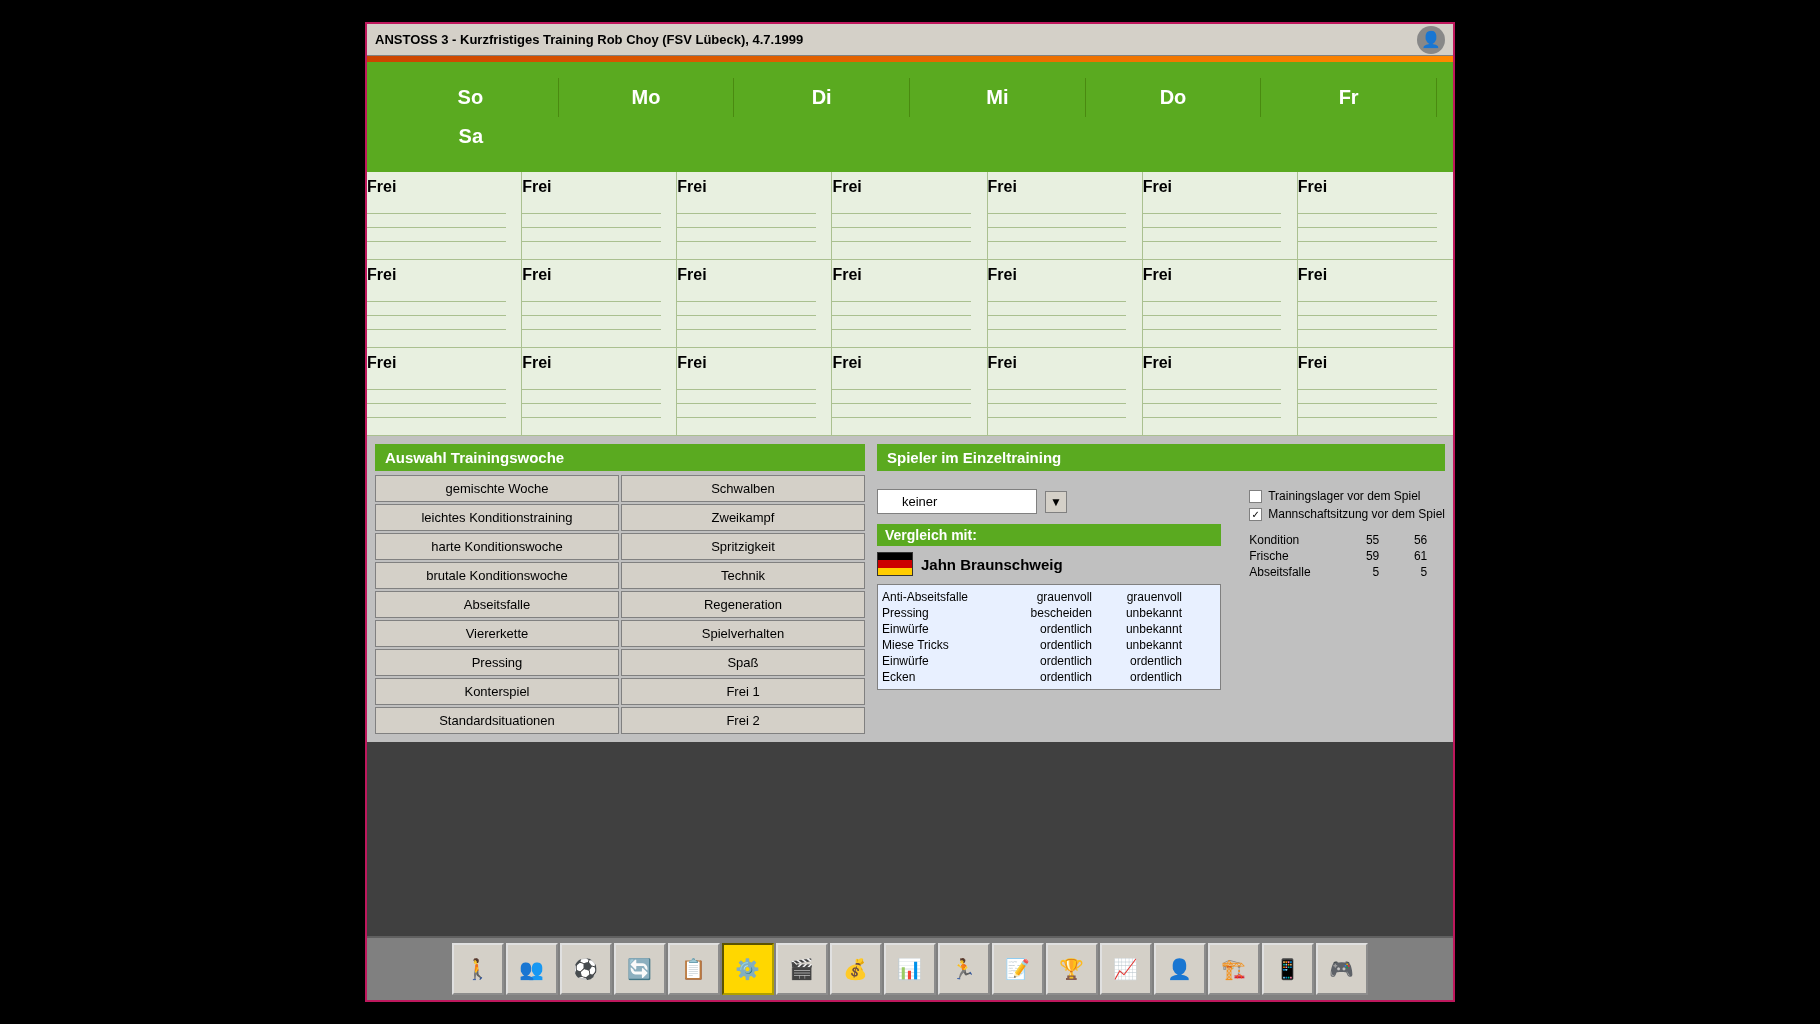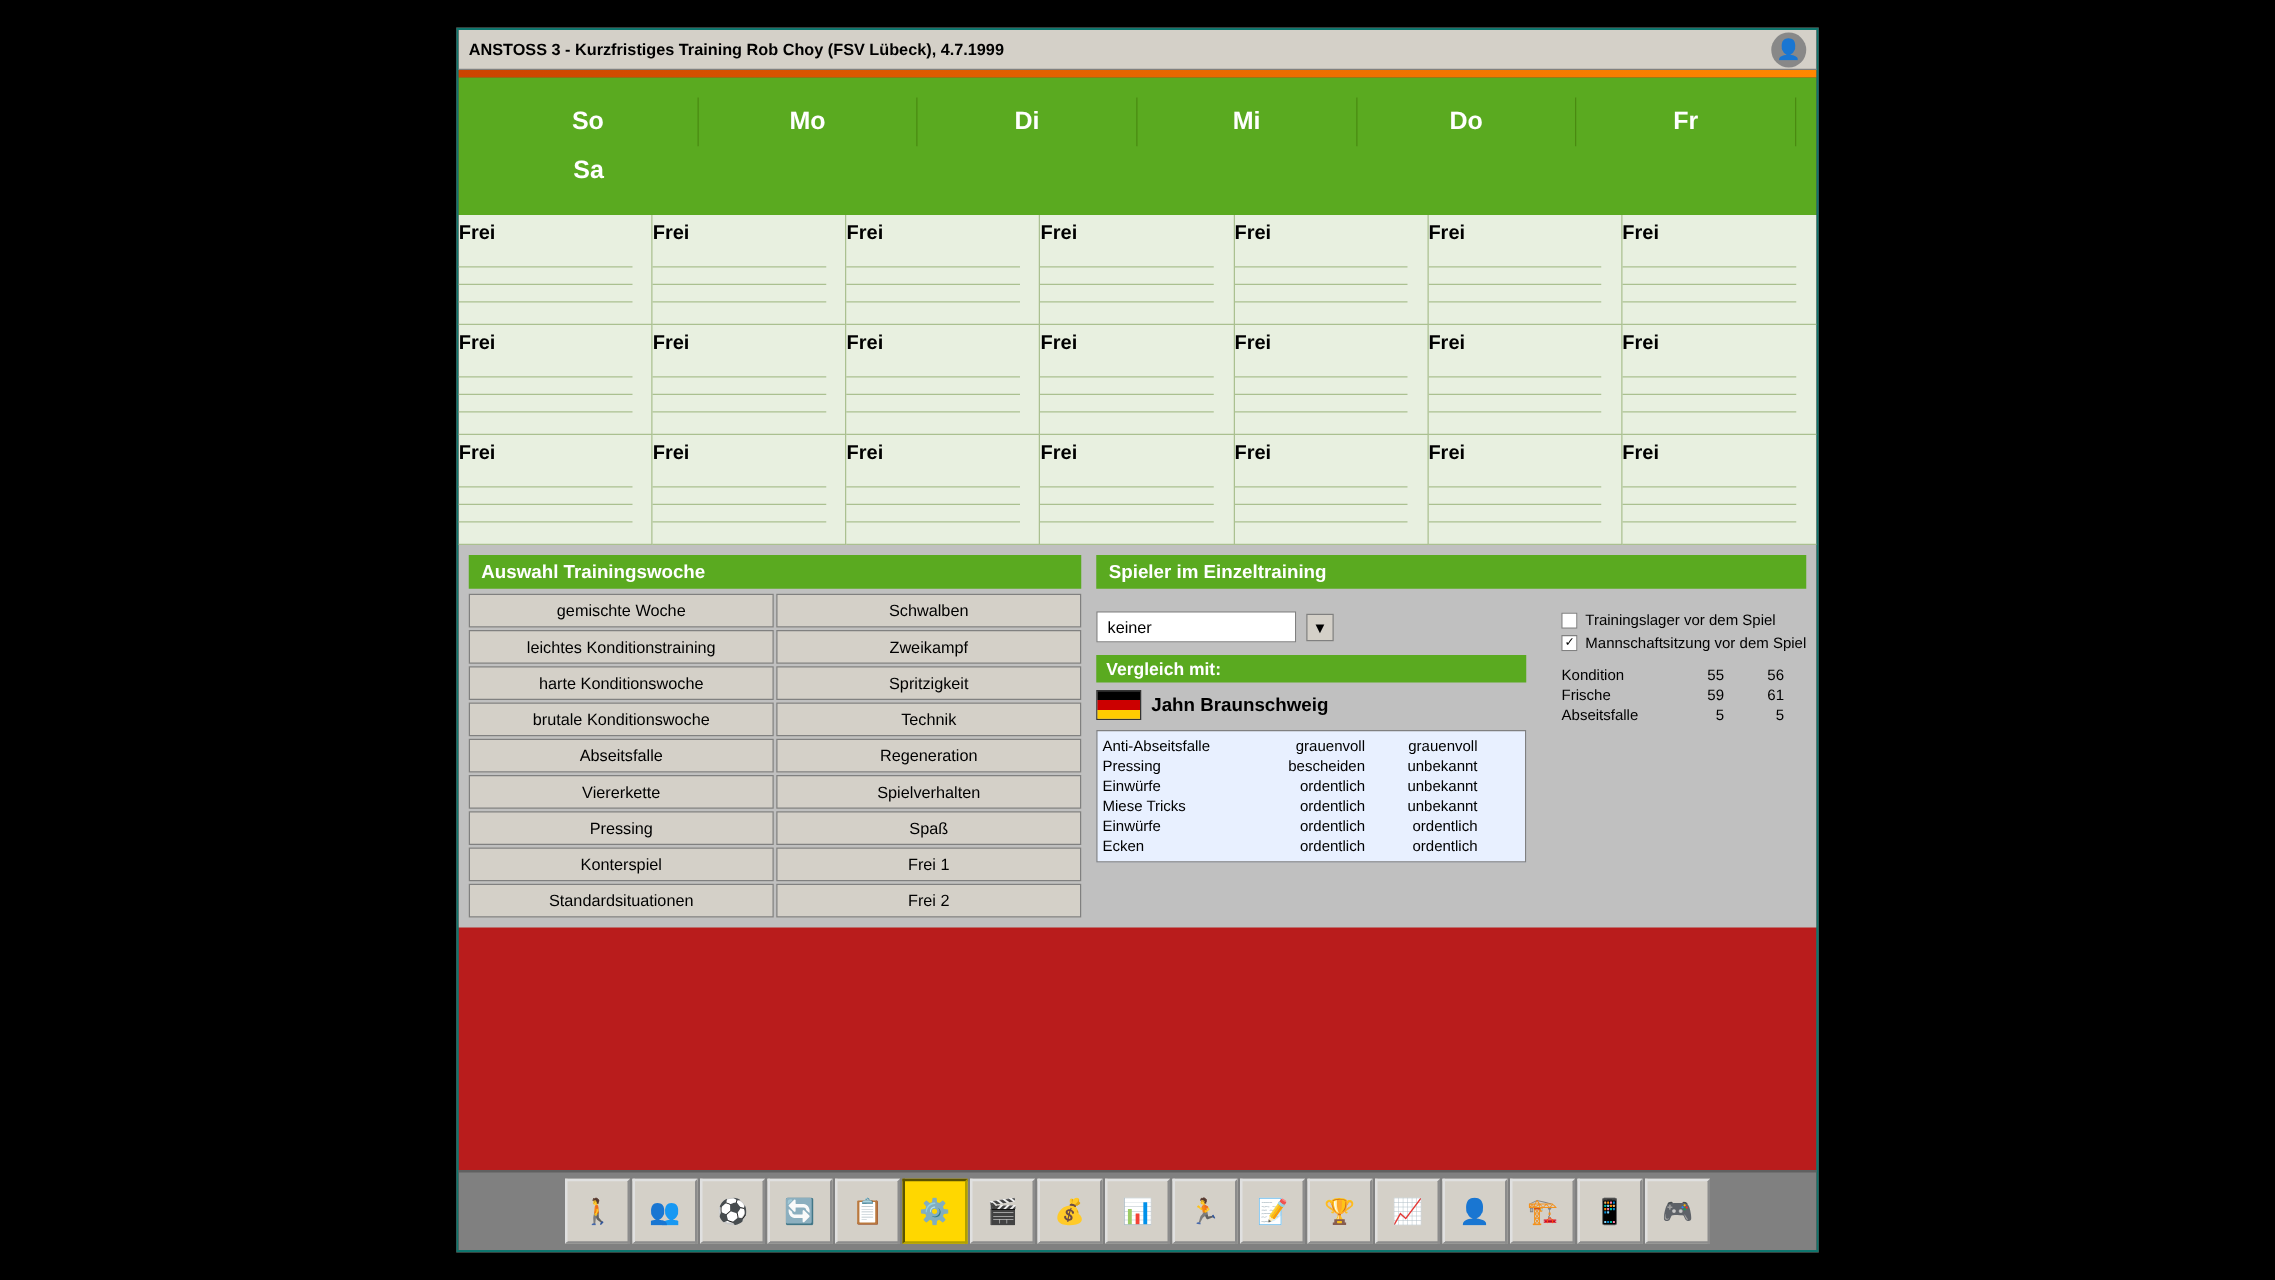--- a/index.html
+++ b/index.html
@@ -9,23 +9,23 @@
       height: 1024px;
       overflow: hidden;
       font-family: Arial, sans-serif;
       display: flex;
       justify-content: center;
       align-items: center;
     }
     #app {
       width: 1090px;
       height: 980px;
-      background: #b91c1c;
+      background: #404040;
       position: relative;
-      border: 2px solid #0f766e;
+      border: 2px solid #be185d;
     }
     
     #titlebar {
       background: #d4d0c8;
       border-bottom: 1px solid #808080;
       padding: 4px 8px;
       display: flex;
       align-items: center;
       justify-content: space-between;
       height: 32px;
@@ -143,21 +143,21 @@
     }
     #player-select-row {
       display: flex;
       align-items: center;
       gap: 8px;
       margin-bottom: 10px;
     }
     #player-dropdown {
       background: #fff;
       border: 1px solid #808080;
-      padding: 4px 8px;
+      padding: 4px 24px;
       font-size: 13px;
       width: 160px;
       display: flex;
       align-items: center;
       justify-content: space-between;
     }
     #dropdown-arrow {
       width: 22px;
       height: 22px;
       background: #d4d0c8;

